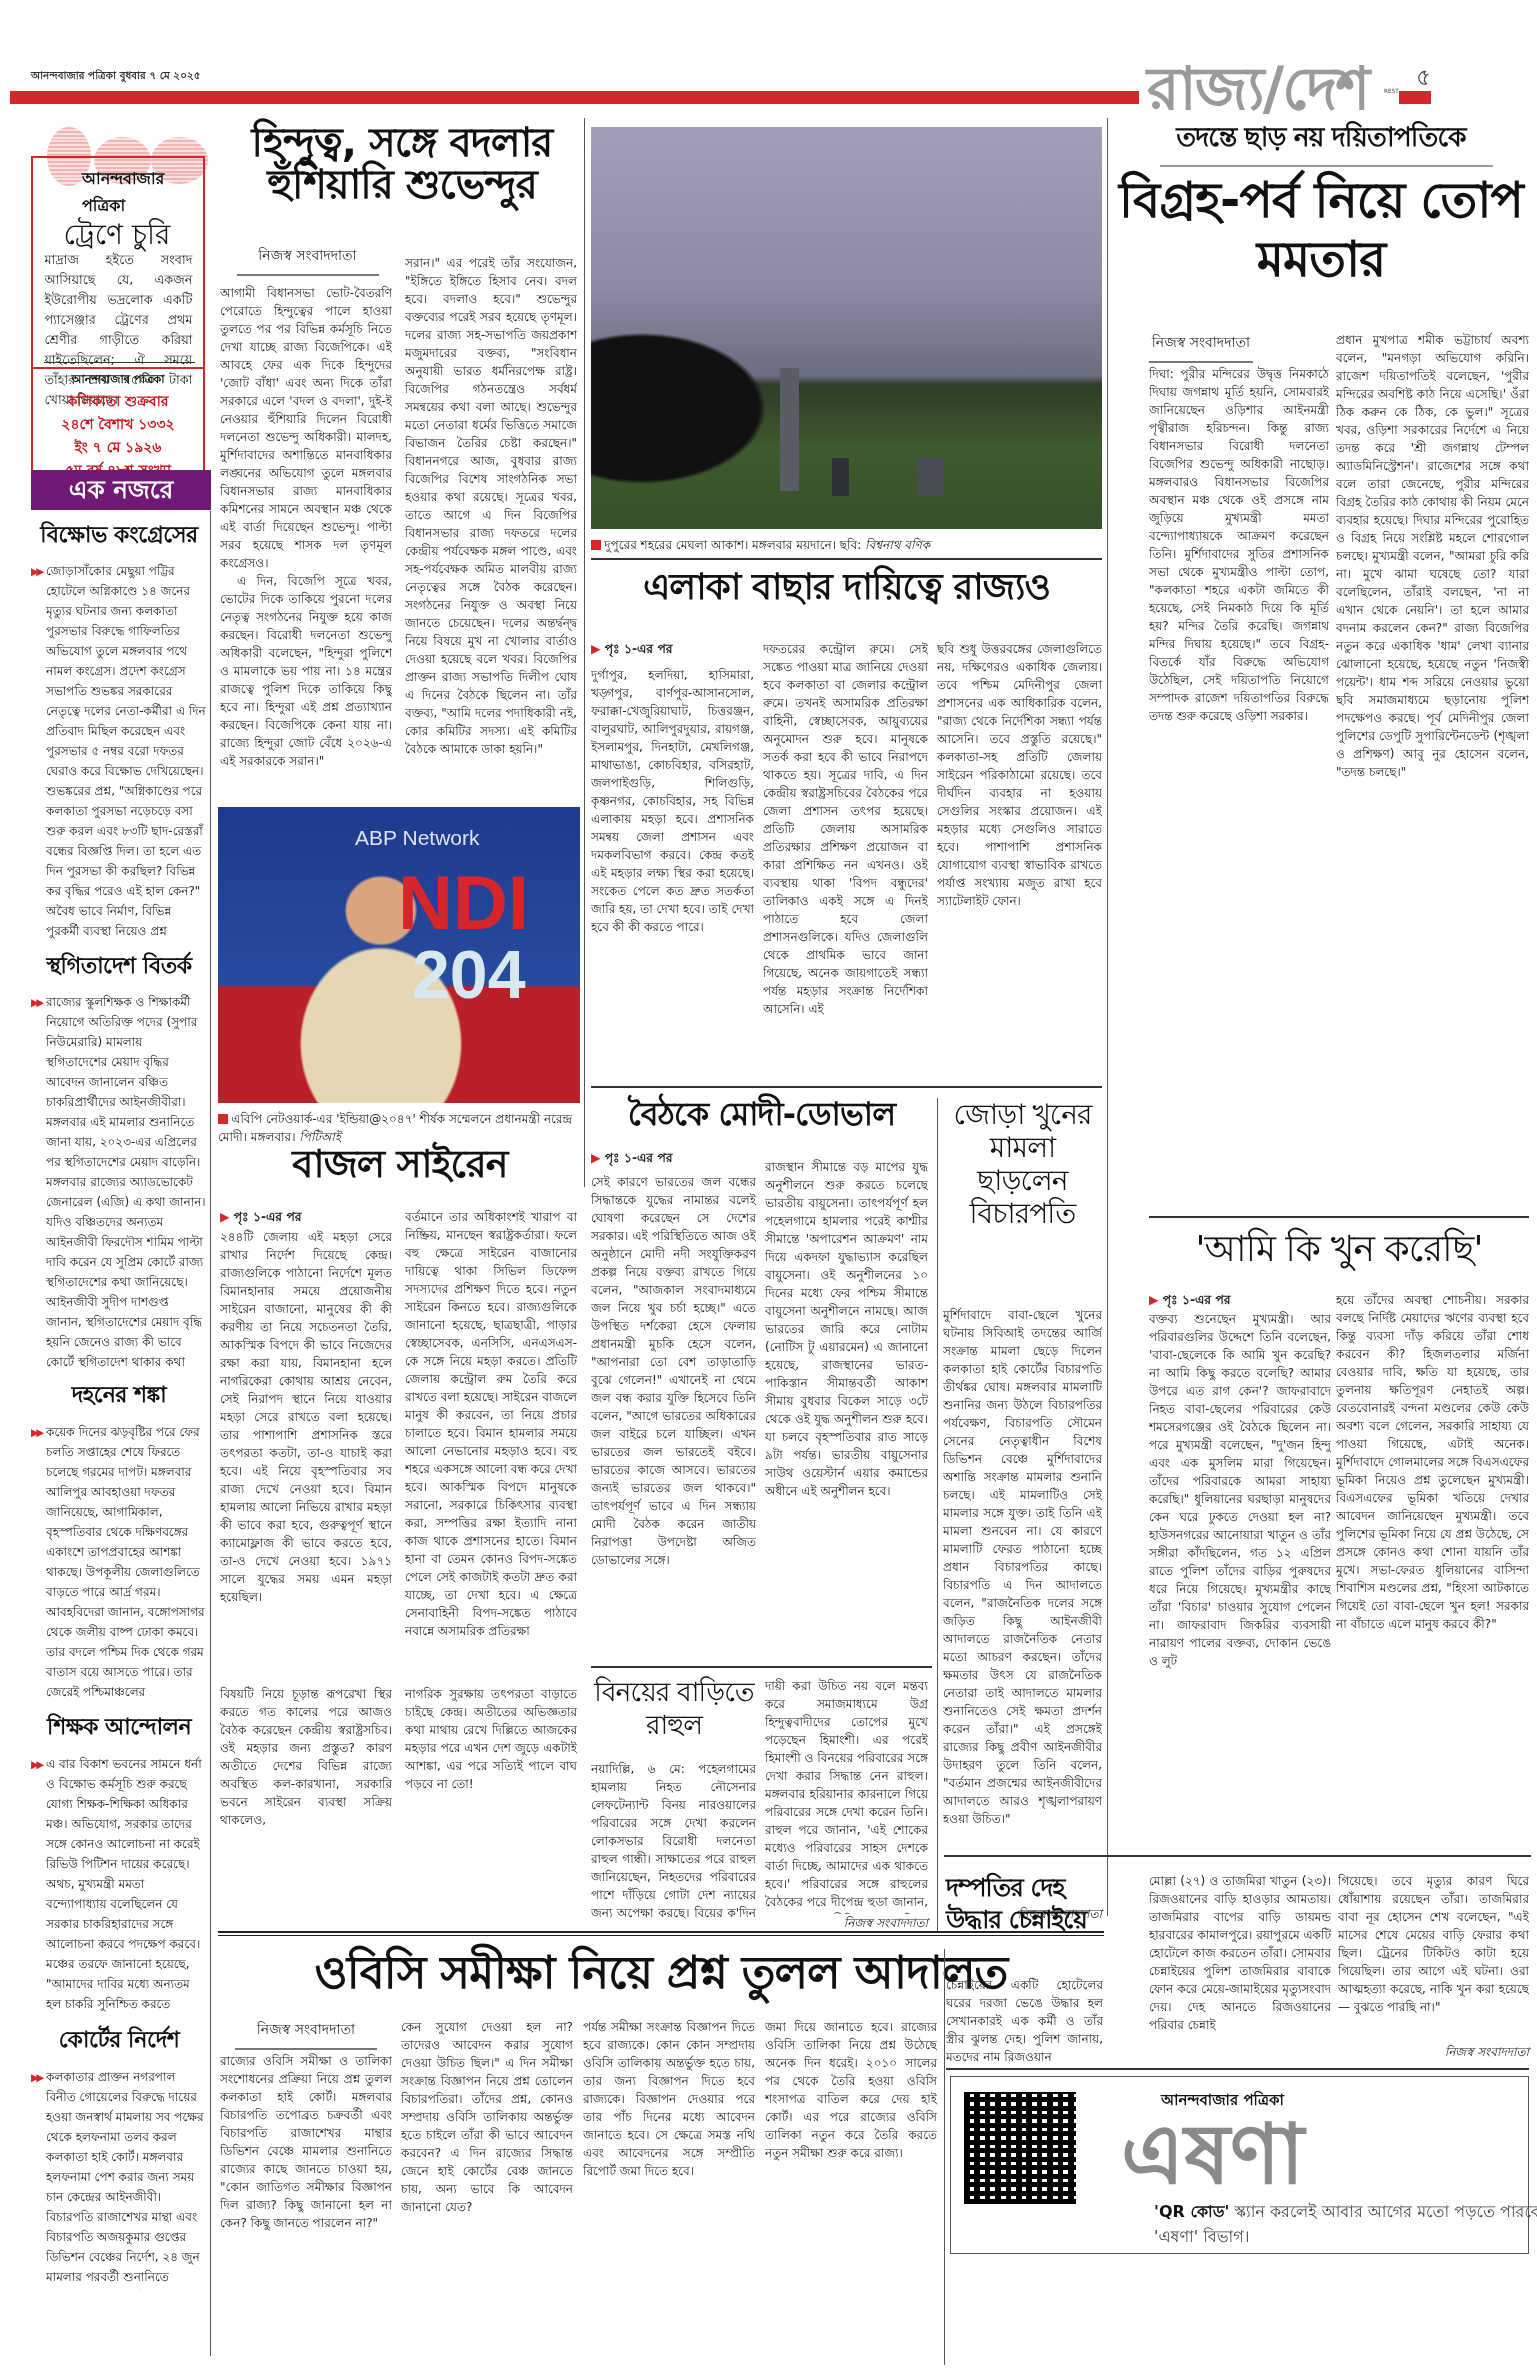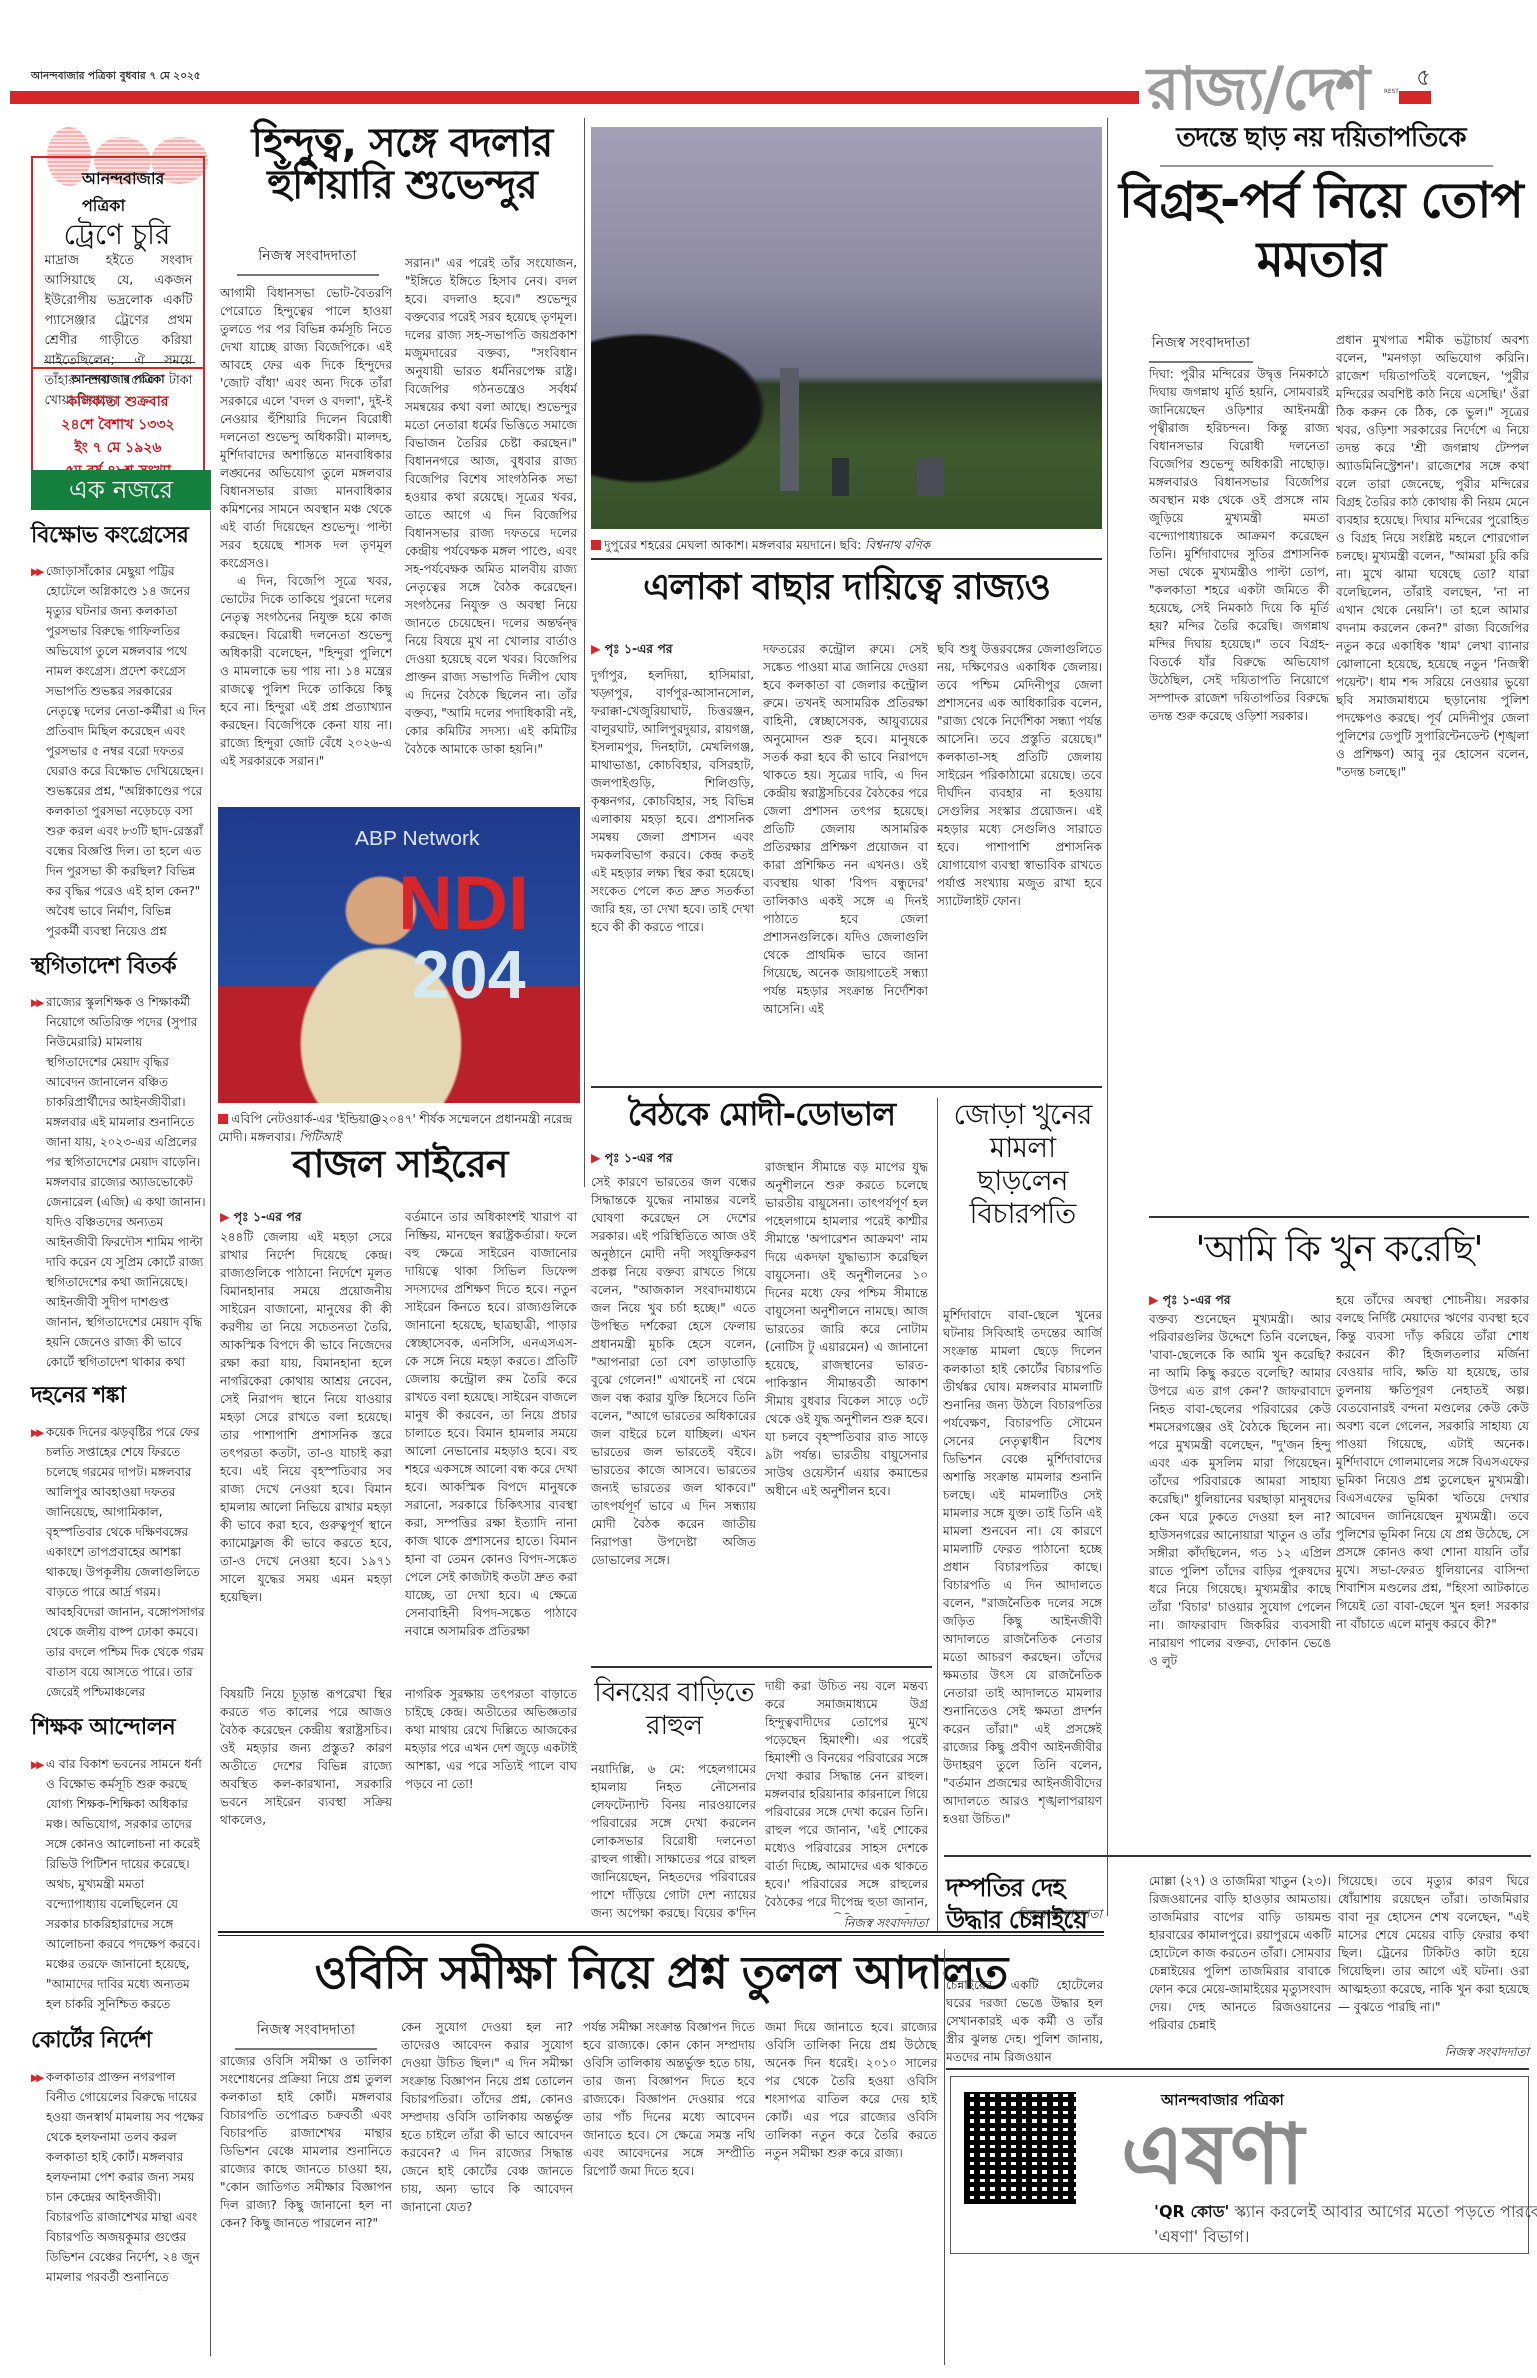--- a/index.html
+++ b/index.html
@@ -33,22 +33,22 @@
 
   
   .archive-box { border: 2.8px solid #d7262a; }
   .archive-logo-blob { border-radius: 50%; background: repeating-linear-gradient(0deg, #f3b3b3 0 1.9px, #fbe0e0 1.9px 3.8px); }
   .archive-brand { font-family: "DejaVu Sans", "Liberation Sans", sans-serif; font-weight: bold; font-size: 16px; color: #111; }
   .archive-title { font-family: "DejaVu Sans", "Liberation Sans", sans-serif; font-size: 28px; text-align: center; color: #111; }
   .archive-text { font-family: "DejaVu Sans", "Liberation Sans", sans-serif; font-size: 12.8px; line-height: 20px; text-align: justify; }
   .archive-footer { text-align: center; font-family: "DejaVu Sans", "Liberation Sans", sans-serif; }
   .archive-footer .brand { font-size: 11.4px; font-weight: bold; color: #111; }
   .archive-footer .red { font-size: 14px; font-weight: bold; color: #c8141c; line-height: 23px; }
-  .eknojore { background: #15803d; color: #fff; font-family: "DejaVu Sans", "Liberation Sans", sans-serif; font-size: 24.6px; font-weight: normal; text-align: center; line-height: 40px; }
-  .brief-head { font-family: "DejaVu Sans", "Liberation Sans", sans-serif; font-weight: bold; font-size: 22px; color: #111; letter-spacing: -0.5px; }
+  .eknojore { background: #701a75; color: #fff; font-family: "DejaVu Sans", "Liberation Sans", sans-serif; font-size: 24.6px; font-weight: bold; text-align: center; line-height: 40px; }
+  .brief-head { font-family: "DejaVu Sans", "Liberation Sans", sans-serif; font-weight: bold; font-size: 22px; color: #111; letter-spacing: -0.5px; text-align: center; }
   .brief-text { font-family: "DejaVu Sans", "Liberation Sans", sans-serif; font-size: 12px; line-height: 20px; color: #222; padding-left: 15px; position: relative; }
   .brief-text .bullet { position: absolute; left: 0; top: 0; color: #d7262a; font-size: 10.4px; letter-spacing: -2.8px; }
 
   
   .photo-park { background:
       radial-gradient(ellipse at 10% 70%, #111 0 18%, transparent 19%),
       linear-gradient(180deg, #a49fb8 0%, #8d8aa4 40%, #6a6c80 62%, #2e3d27 64%, #3f5a2e 80%, #36502a 100%); overflow: hidden; }
   .photo-modi { background:
       radial-gradient(ellipse at 45% 35%, #d9a57f 0 12%, transparent 13%),
       radial-gradient(ellipse at 45% 80%, #e6d7b4 0 28%, transparent 29%),

